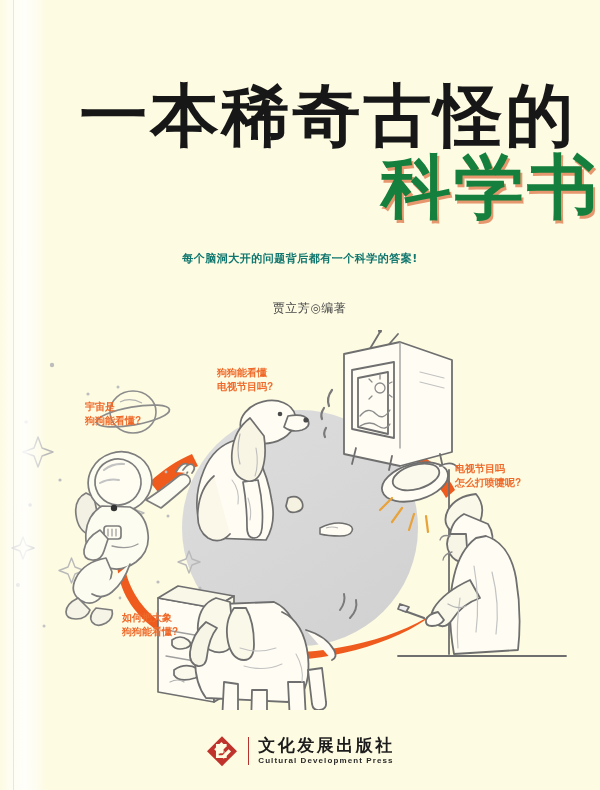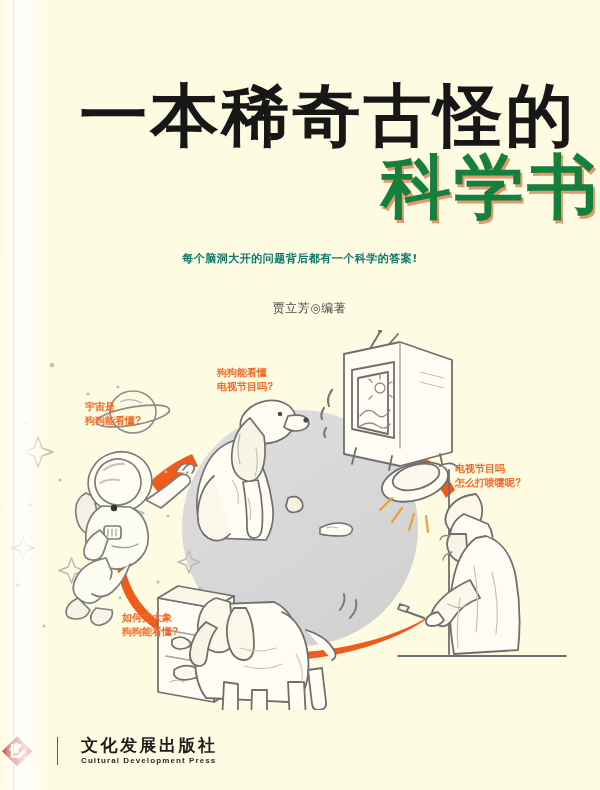--- a/index.html
+++ b/index.html
@@ -133,22 +133,22 @@
     white-space: nowrap;
   }
 
   
   #publisher {
     position: absolute;
     left: 0; right: 0;
     bottom: 22px;
     display: flex;
     align-items: center;
-    justify-content: flex-start;
-    gap: 23px;
+    justify-content: center;
+    gap: 9px;
   }
   #pub-mark {
     width: 34px; height: 34px;
     flex: 0 0 auto;
   }
   #pub-divider {
     width: 1px; height: 28px;
     background: #b5332c;
     flex: 0 0 auto;
   }

